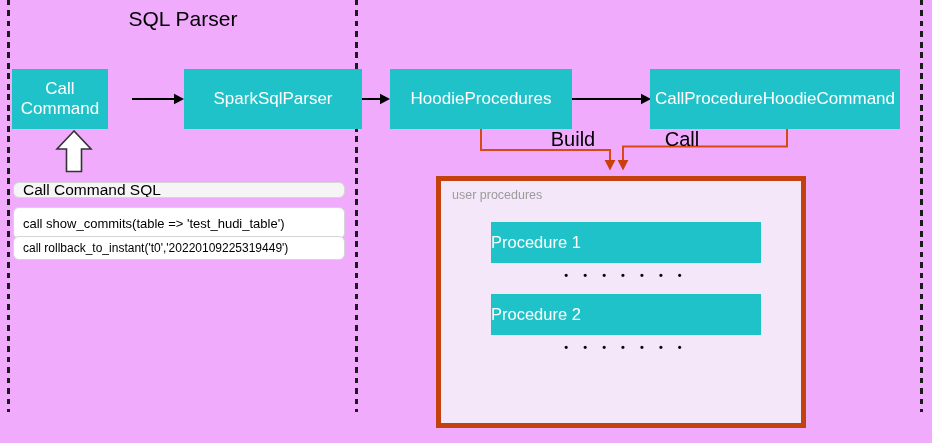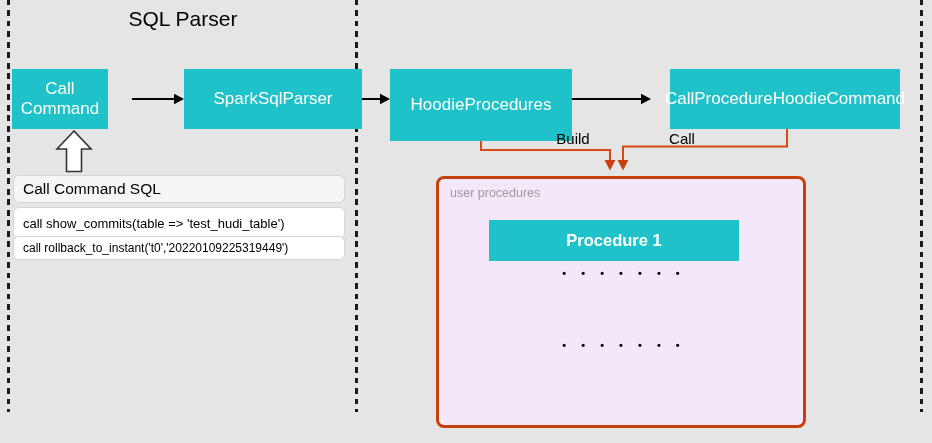--- a/index.html
+++ b/index.html
@@ -1,56 +1,56 @@
 <!DOCTYPE html>
 <html><head>
 <meta charset="utf-8">
 <style>
   html,body{margin:0;padding:0;background:#ffffff;}
   .canvas{
-    position:relative;width:932px;height:443px;background:#e5e5e5;overflow:hidden;
+    position:relative;width:932px;height:443px;background:#f0abfc;overflow:hidden;
     font-family:"Liberation Sans","DejaVu Sans",sans-serif;color:#000;
   }
   .vdash{
     position:absolute;top:0;width:2.5px;height:412px;
     background:repeating-linear-gradient(to bottom,#1b1b1b 0 5.5px,transparent 5.5px 10.5px);
   }
   .section-title{
     position:absolute;top:6px;width:260px;text-align:center;
     font-size:21px;line-height:26px;color:#000;font-weight:400;white-space:nowrap;
   }
   .node{
     position:absolute;background:#1fc2c8;color:#ffffff;
     display:flex;align-items:center;justify-content:center;text-align:center;
     font-size:17px;line-height:20px;
   }
   .node .inner{display:block;}
   .svg-layer{position:absolute;left:0;top:0;width:932px;height:443px;pointer-events:none;}
   .edge-label{
     position:absolute;top:130px;width:70px;text-align:center;
-    font-size:15px;line-height:18px;color:#000;white-space:nowrap;
+    font-size:20px;line-height:18px;color:#000;white-space:nowrap;
   }
   .panel-box{
     position:absolute;left:13px;width:332px;box-sizing:border-box;
     border:1px solid #d5d5d5;border-radius:6px;background:#ffffff;
     display:flex;align-items:center;padding-left:9px;white-space:nowrap;overflow:hidden;
   }
-  .panel-header{top:175px;height:28px;background:#f5f5f5;font-size:15.5px;}
+  .panel-header{top:182px;height:16px;background:#f5f5f5;font-size:15.5px;}
   .panel-row1{top:207px;height:32px;font-size:13px;}
   .panel-row2{top:236px;height:24px;font-size:12px;}
   .proc-container{
     position:absolute;left:436px;top:176px;width:370px;height:252px;box-sizing:border-box;
-    background:#f4e7f9;border:3px solid #c2410c;border-radius:8px;
+    background:#f4e7f9;border:5px solid #c2410c;border-radius:0;
   }
   .proc-label{
     position:absolute;left:11px;top:7px;font-size:12.5px;color:#9b9b9b;white-space:nowrap;
   }
   .proc-node{
-    position:absolute;left:50px;width:250px;height:41px;background:#1fc2c8;color:#fff;
-    display:flex;align-items:center;justify-content:center;font-size:16.5px;font-weight:bold;
+    position:absolute;left:50px;width:270px;height:41px;background:#1fc2c8;color:#fff;
+    display:flex;align-items:center;justify-content:flex-start;font-size:16.5px;
   }
   .dots{
     position:absolute;left:0;width:370px;text-align:center;color:#000;
     font-size:11px;font-weight:700;letter-spacing:6px;line-height:12px;
   }
 </style>
 </head>
 <body>
 
 <div class="canvas">
@@ -90,37 +90,40 @@
       <polygon points="74,131 57,149 66.5,149 66.5,171.5 81.5,171.5 81.5,149 91,149" fill="#ffffff" stroke="#333333" stroke-width="1.6" stroke-linejoin="miter"></polygon>
     </g>
   </svg>
 
   <div class="node" style="left:12px;top:69px;width:96px;height:60px">
     <span class="inner" style="width:88px">Call Command</span>
   </div>
   <div class="node" style="left:184px;top:69px;width:178px;height:60px">
     <span class="inner">SparkSqlParser</span>
   </div>
-  <div class="node" style="left:390px;top:69px;width:182px;height:72px">
+  <div class="node" style="left:390px;top:69px;width:182px;height:60px">
     <span class="inner">HoodieProcedures</span>
   </div>
-  <div class="node" style="left:670px;top:69px;width:230px;height:60px">
+  <div class="node" style="left:650px;top:69px;width:250px;height:60px">
     <span class="inner">CallProcedureHoodieCommand</span>
   </div>
 
   <div class="edge-label" style="left:538px">Build</div>
   <div class="edge-label" style="left:647px">Call</div>
 
   <div class="panel-box panel-header">Call Command SQL</div>
   <div class="panel-box panel-row1">call show_commits(table =&gt; 'test_hudi_table')</div>
   <div class="panel-box panel-row2">call rollback_to_instant('t0','20220109225319449')</div>
 
   <div class="proc-container">
     <div class="proc-label">user procedures</div>
 
     <div class="proc-node" style="top:41px">
       <span>Procedure 1</span>
     </div>
     <div class="dots" style="top:88px">• • • • • • •</div>
+    <div class="proc-node" style="top:113px">
+      <span>Procedure 2</span>
+    </div>
     <div class="dots" style="top:160px">• • • • • • •</div>
   </div>
 
 </div>
 
 </body></html>

